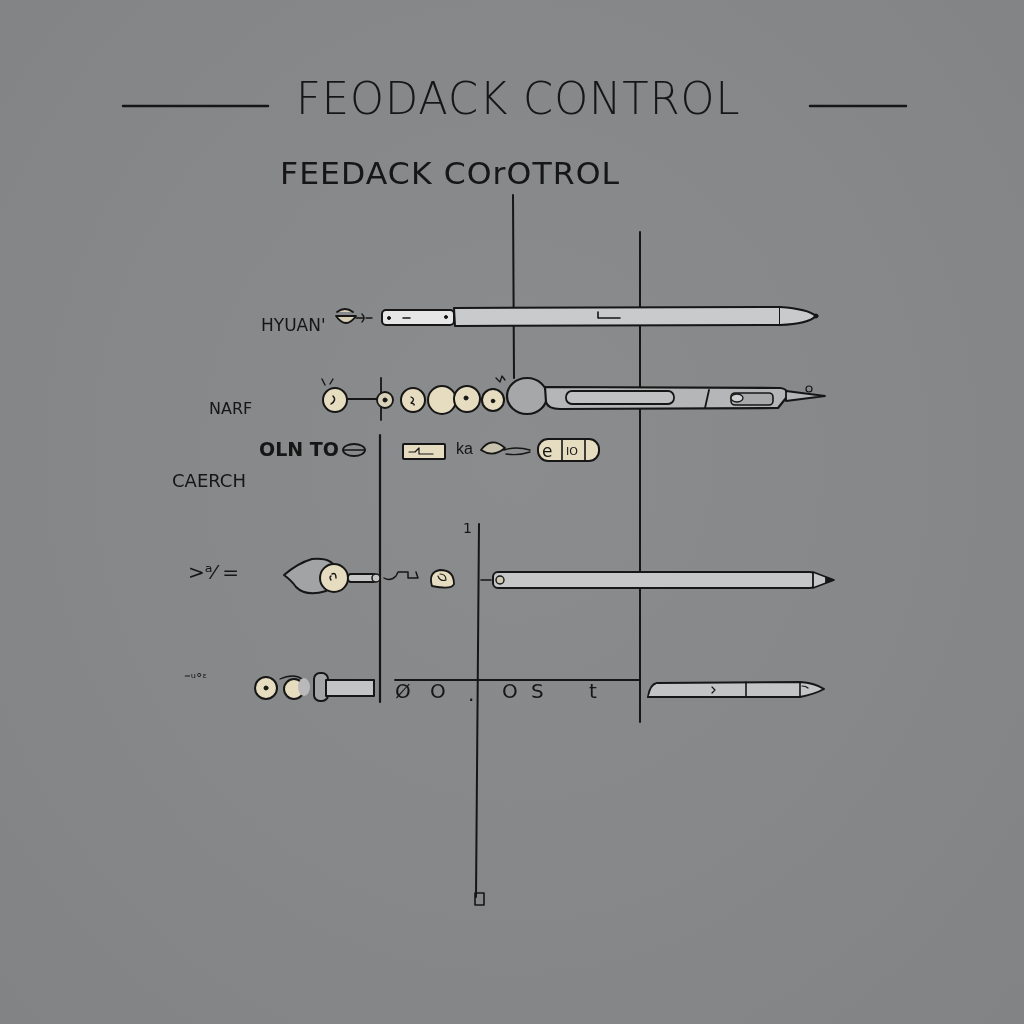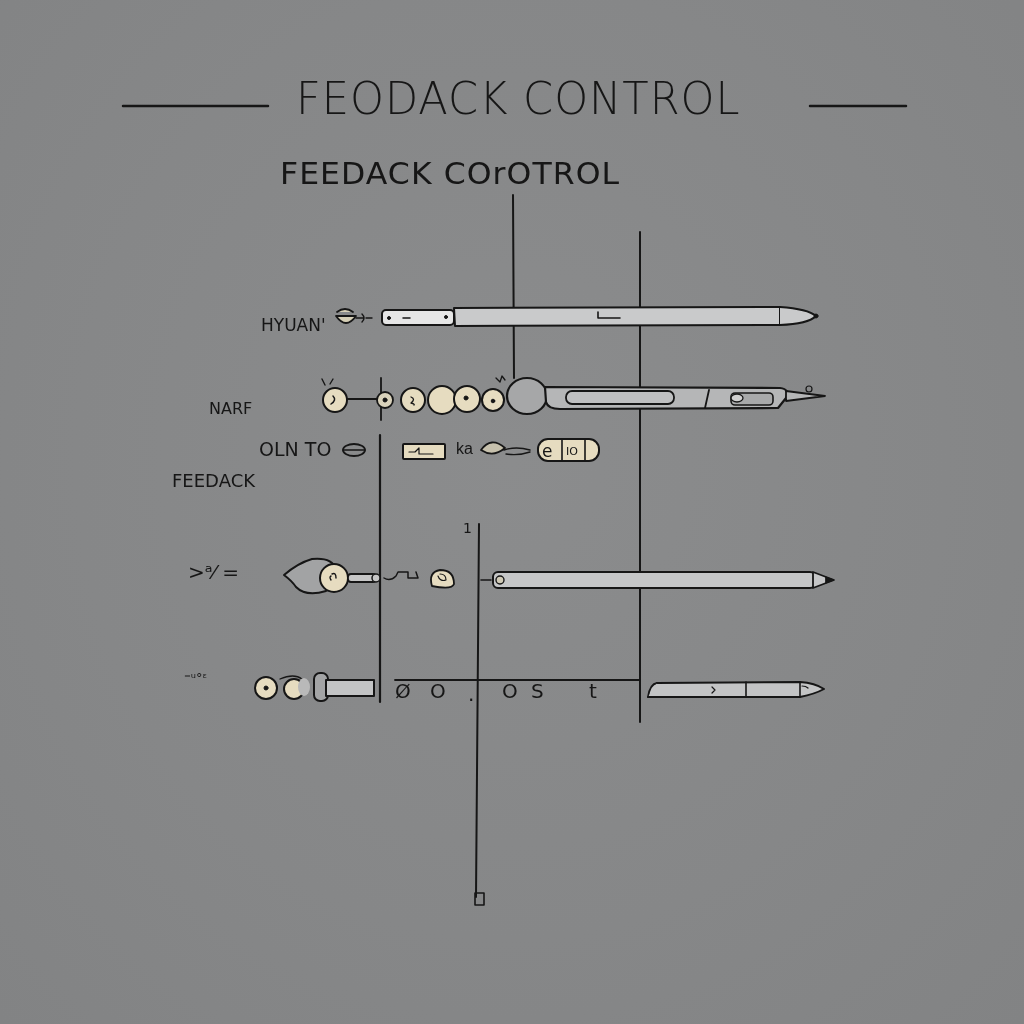--- a/index.html
+++ b/index.html
@@ -39,21 +39,21 @@
     }
     .subtitle {
       left: 280px; top: 156px;
       font-size: 30px;
       letter-spacing: 1px;
       transform: scaleX(1.05);
     }
     .row-label { font-size: 17px; letter-spacing: 0; }
     .lbl-human { left: 246px; top: 315px; margin-left: 15px; }
     .lbl-nare { left: 209px; top: 399px; font-size: 16px; }
-    .lbl-onto { left: 259px; top: 438px; font-size: 19px; }
+    .lbl-onto { left: 259px; top: 438px; font-size: 19px; font-weight: bold; }
     .lbl-caerch { left: 172px; top: 470px; font-size: 18px; }
     .lbl-sym { left: 188px; top: 560px; font-size: 20px; }
     .lbl-sym2 { left: 184px; top: 670px; font-size: 13px; }
     .lbl-mark { left: 463px; top: 520px; font-size: 14px; }
     .lbl-ka { left: 456px; top: 440px; font-size: 16px; font-family: Liberation Sans, sans-serif; }
     .scale-label { font-size: 20px; letter-spacing: 0; }
     .sc1 { left: 395px; top: 679px; }
     .sc2 { left: 430px; top: 679px; }
     .sc3 { left: 468px; top: 682px; }
     .sc4 { left: 502px; top: 679px; }
@@ -173,21 +173,21 @@
       <path d="M802 686 q4 0 6 2" stroke-width="1.2"></path>
     </g>
   </svg>
 
   <div class="lbl title">FEODACK CONTROL</div>
   <div class="lbl subtitle">FEEDACK COrOTROL</div>
 
   <div class="lbl row-label lbl-human">HYUAN'</div>
   <div class="lbl row-label lbl-nare">NARF</div>
   <div class="lbl row-label lbl-onto">OLN TO</div>
-  <div class="lbl row-label lbl-caerch">FEEDACK</div>
+  <div class="lbl row-label lbl-caerch">CAERCH</div>
   <div class="lbl row-label lbl-ka">ka</div>
   <div class="lbl row-label lbl-sym">&gt;ᵃ⁄ =</div>
   <div class="lbl row-label lbl-mark">1</div>
   <div class="lbl row-label lbl-sym2">⁼ᵘ°ᵋ</div>
 
   <div class="lbl scale-label sc1">Ø</div>
   <div class="lbl scale-label sc2">O</div>
   <div class="lbl scale-label sc3">.</div>
   <div class="lbl scale-label sc4">O</div>
   <div class="lbl scale-label sc5">S</div>

